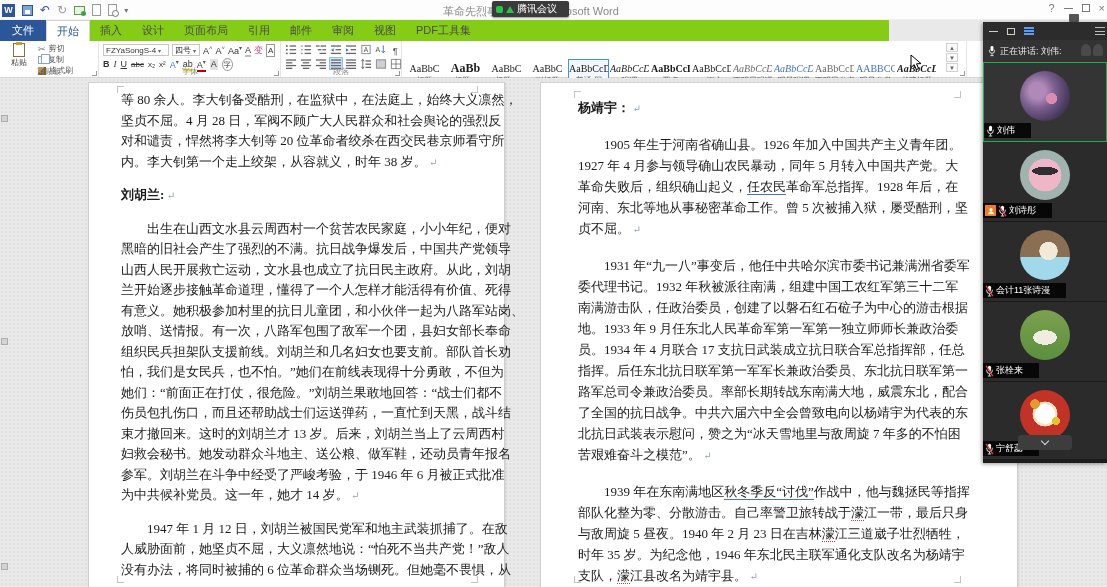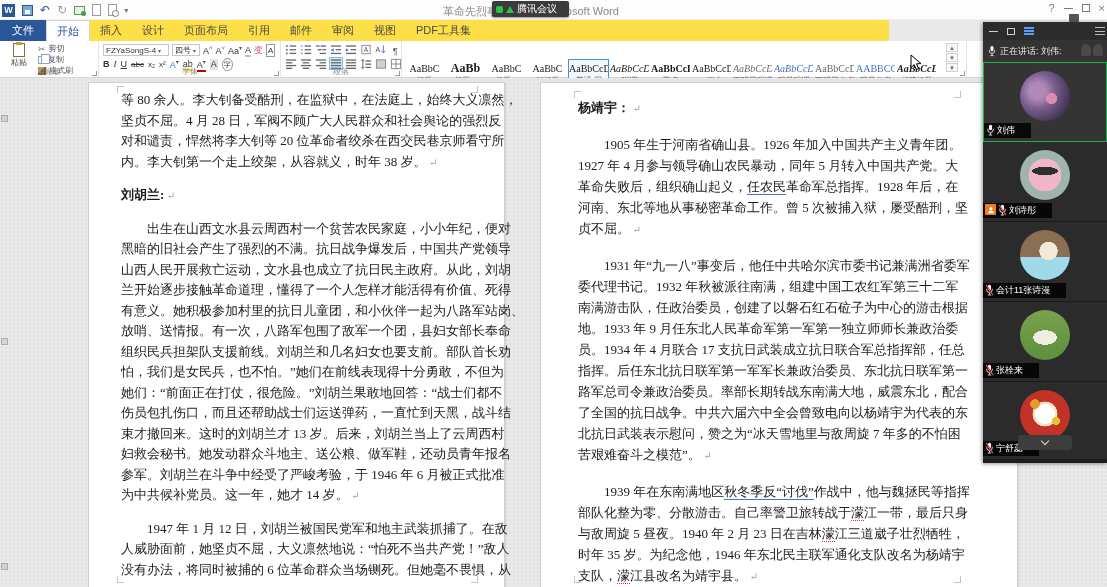--- a/index.html
+++ b/index.html
@@ -24,21 +24,21 @@
   .meet-badge { top:1px; left:492px; height:16px; background:#3b3b3b; border-radius:2px; color:#fff; font-size:10px; display:flex; align-items:center; gap:3px; padding:0 12px 0 4px; box-shadow:0 1px 2px rgba(0,0,0,.4); }
   .mb-dot { width:7px; height:7px; background:#28c445; border-radius:2px; }
   .mb-dot2 { width:0; height:0; border-left:4px solid transparent; border-right:4px solid transparent; border-bottom:7px solid #28c445; }
   .winctrl { top:2px; right:2px; display:flex; align-items:center; gap:9px; color:#7a7a7a; font-size:11px; }
   .wc-min { width:9px; height:1px; background:#7a7a7a; }
   .wc-rest { width:8px; height:8px; border:1px solid #7a7a7a; position:relative; background:#fdfdfd; }
   .wc-rest:before { content:""; position:absolute; left:2px; top:-3px; width:8px; height:8px; border:1px solid #7a7a7a; z-index:-1; }
   .ribbonopts { top:14px; right:28px; width:10px; height:8px; background:#555; border-radius:1px; }
 
   
-  .tabrow { left:0; top:20px; width:889px; height:21px; background:#fde047; display:flex; align-items:flex-end; }
+  .tabrow { left:0; top:20px; width:889px; height:21px; background:#84cc16; display:flex; align-items:flex-end; }
   .tab-file { background:#2b579a; color:#fff; font-size:11px; padding:3px 12px 4px; height:21px; }
   .tab { font-size:11px; color:#4a4a4a; padding:3px 10px 4px; height:21px; }
   .tab.active { background:#fff; color:#2b579a; border:1px solid #d5d5d5; border-bottom:none; }
 
   
   .ribbon { left:0; top:41px; width:1107px; height:37px; background:#fff; border-bottom:1px solid #d5d5d5; }
   .grp { position:absolute; top:0; height:36px; border-right:1px solid #e4e4e4; }
   .grp-label { position:absolute; bottom:0px; left:0; right:0; text-align:center; font-size:8px; color:#8a8a8a; }
   .launcher { position:absolute; right:1px; bottom:1px; width:5px; height:5px; border-right:1px solid #9a9a9a; border-bottom:1px solid #9a9a9a; }
   .g-clip { left:0; width:99px; }
@@ -136,21 +136,21 @@
          radial-gradient(circle at 35% 40%, #b089b8 0 18%, #7a5f8e 40%, #4a3a5e 70%, #2e2640 100%); }
   .av2 { background:radial-gradient(ellipse 42% 14% at 50% 42%, #2f2f33 0 60%, transparent 61%),
          radial-gradient(circle at 50% 50%, #efb6c8 0 46%, #9fb4ae 47%); }
   .av3 { background:radial-gradient(circle at 57% 42%, #f2ead8 0 22%, transparent 23%),
          linear-gradient(#8a6f52 0 55%, #9fd9ea 55%); }
   .av4 { background:radial-gradient(ellipse 26% 16% at 50% 55%, #efece2 0 90%, transparent 91%),
          linear-gradient(#7aa14f, #5c8f3e); }
   .av5 { background:radial-gradient(circle at 30% 28%, #e69b2d 0 9%, transparent 10%),
          radial-gradient(circle at 72% 62%, #e6c22d 0 8%, transparent 9%),
          radial-gradient(circle at 50% 48%, #ffffff 0 27%, #f4e3c2 28% 34%, #c23227 35%); }
-  .mp-chip { position:absolute; left:0; bottom:3px; display:flex; gap:2px; background:rgba(0,0,0,.82); padding:1px 16px 1px 2px; }
+  .mp-chip { position:absolute; left:0; bottom:3px; display:flex; align-items:center; gap:2px; background:rgba(0,0,0,.82); padding:1px 16px 1px 2px; }
   .mp-name { color:#fff; font-size:9px; white-space:nowrap; }
   .hostbadge { width:11px; height:11px; background:#f07c1d; display:flex; align-items:center; justify-content:center; }
   .collapsebtn { position:absolute; left:50%; transform:translateX(-50%); bottom:9px; width:54px; height:15px; background:#3d3d3d; border-radius:3px; display:flex; align-items:center; justify-content:center; }
   .chev { width:6px; height:6px; border-right:1.5px solid #dcdcdc; border-bottom:1.5px solid #dcdcdc; transform:rotate(45deg); margin-top:-3px; }
 </style>
 </head>
 <body>
 
 <div class="abs titlebar">
   <div class="abs qat">

